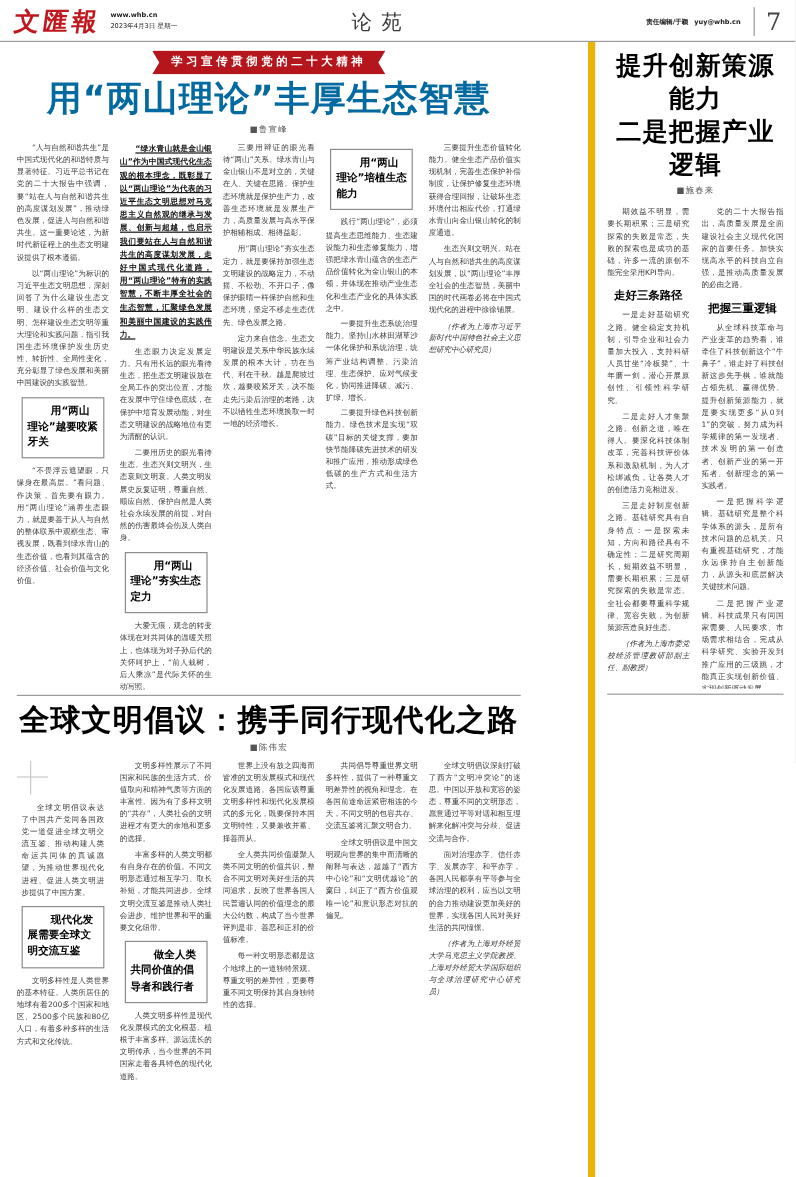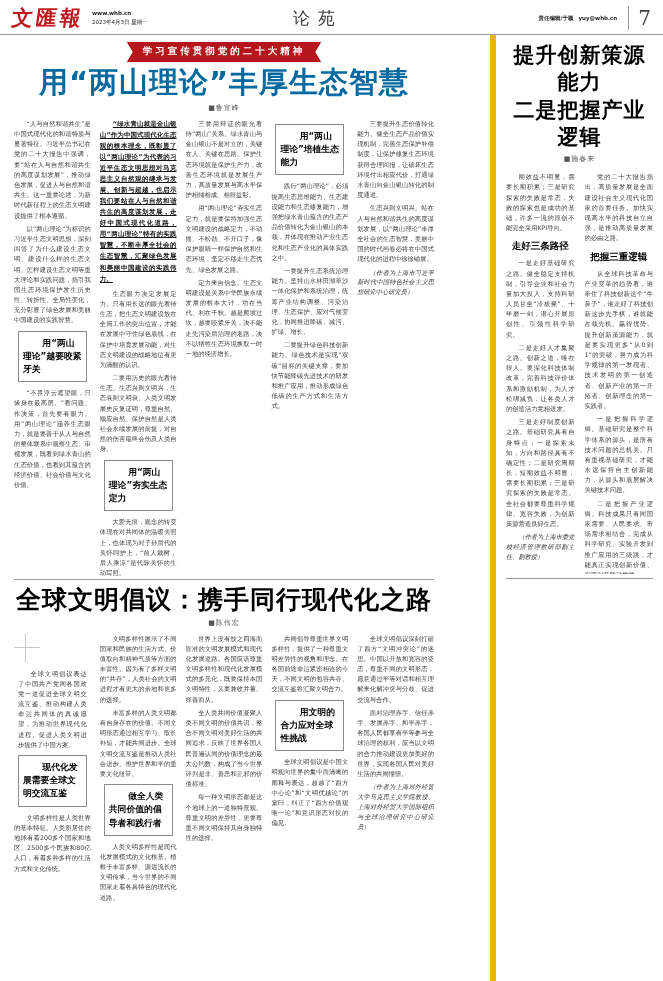--- a/index.html
+++ b/index.html
@@ -168,21 +168,20 @@
             <div class="subbox">做全人类共同价值的倡导者和践行者</div>
             <p class="body">人类文明多样性是现代化发展模式的文化根基。植根于丰富多样、源远流长的文明传承，当今世界的不同国家走着各具特色的现代化道路。</p>
           </div>
           <div class="col">
             <p class="body">世界上没有放之四海而皆准的文明发展模式和现代化发展道路。各国应该尊重文明多样性和现代化发展模式的多元化，既要保持本国文明特性，又要兼收并蓄、择善而从。</p>
             <p class="body">全人类共同价值凝聚人类不同文明的价值共识，整合不同文明对美好生活的共同追求，反映了世界各国人民普遍认同的价值理念的最大公约数，构成了当今世界评判是非、善恶和正邪的价值标准。</p>
             <p class="body">每一种文明形态都是这个地球上的一道独特景观。尊重文明的差异性，更要尊重不同文明保持其自身独特性的选择。</p>
           </div>
           <div class="col">
             <p class="body">共同倡导尊重世界文明多样性，提供了一种尊重文明差异性的视角和理念。在各国前途命运紧密相连的今天，不同文明的包容共存、交流互鉴将汇聚文明合力。</p>
-            <div class="subbox">用文明的合力应对全球性挑战</div>
             <p class="body">全球文明倡议是中国文明观向世界的集中而清晰的阐释与表达，超越了“西方中心论”和“文明优越论”的窠臼，纠正了“西方价值观唯一论”和意识形态对抗的偏见。</p>
           </div>
           <div class="col">
             <p class="body">全球文明倡议深刻打破了西方“文明冲突论”的迷思。中国以开放和宽容的姿态，尊重不同的文明形态，愿意通过平等对话和相互理解来化解冲突与分歧、促进交流与合作。</p>
             <p class="body">面对治理赤字、信任赤字、发展赤字、和平赤字，各国人民都享有平等参与全球治理的权利，应当以文明的合力推动建设更加美好的世界，实现各国人民对美好生活的共同憧憬。</p>
             <p class="note">（作者为上海对外经贸大学马克思主义学院教授、上海对外经贸大学国际组织与全球治理研究中心研究员）</p>
           </div>
         </div>
       </section>
     </div>

